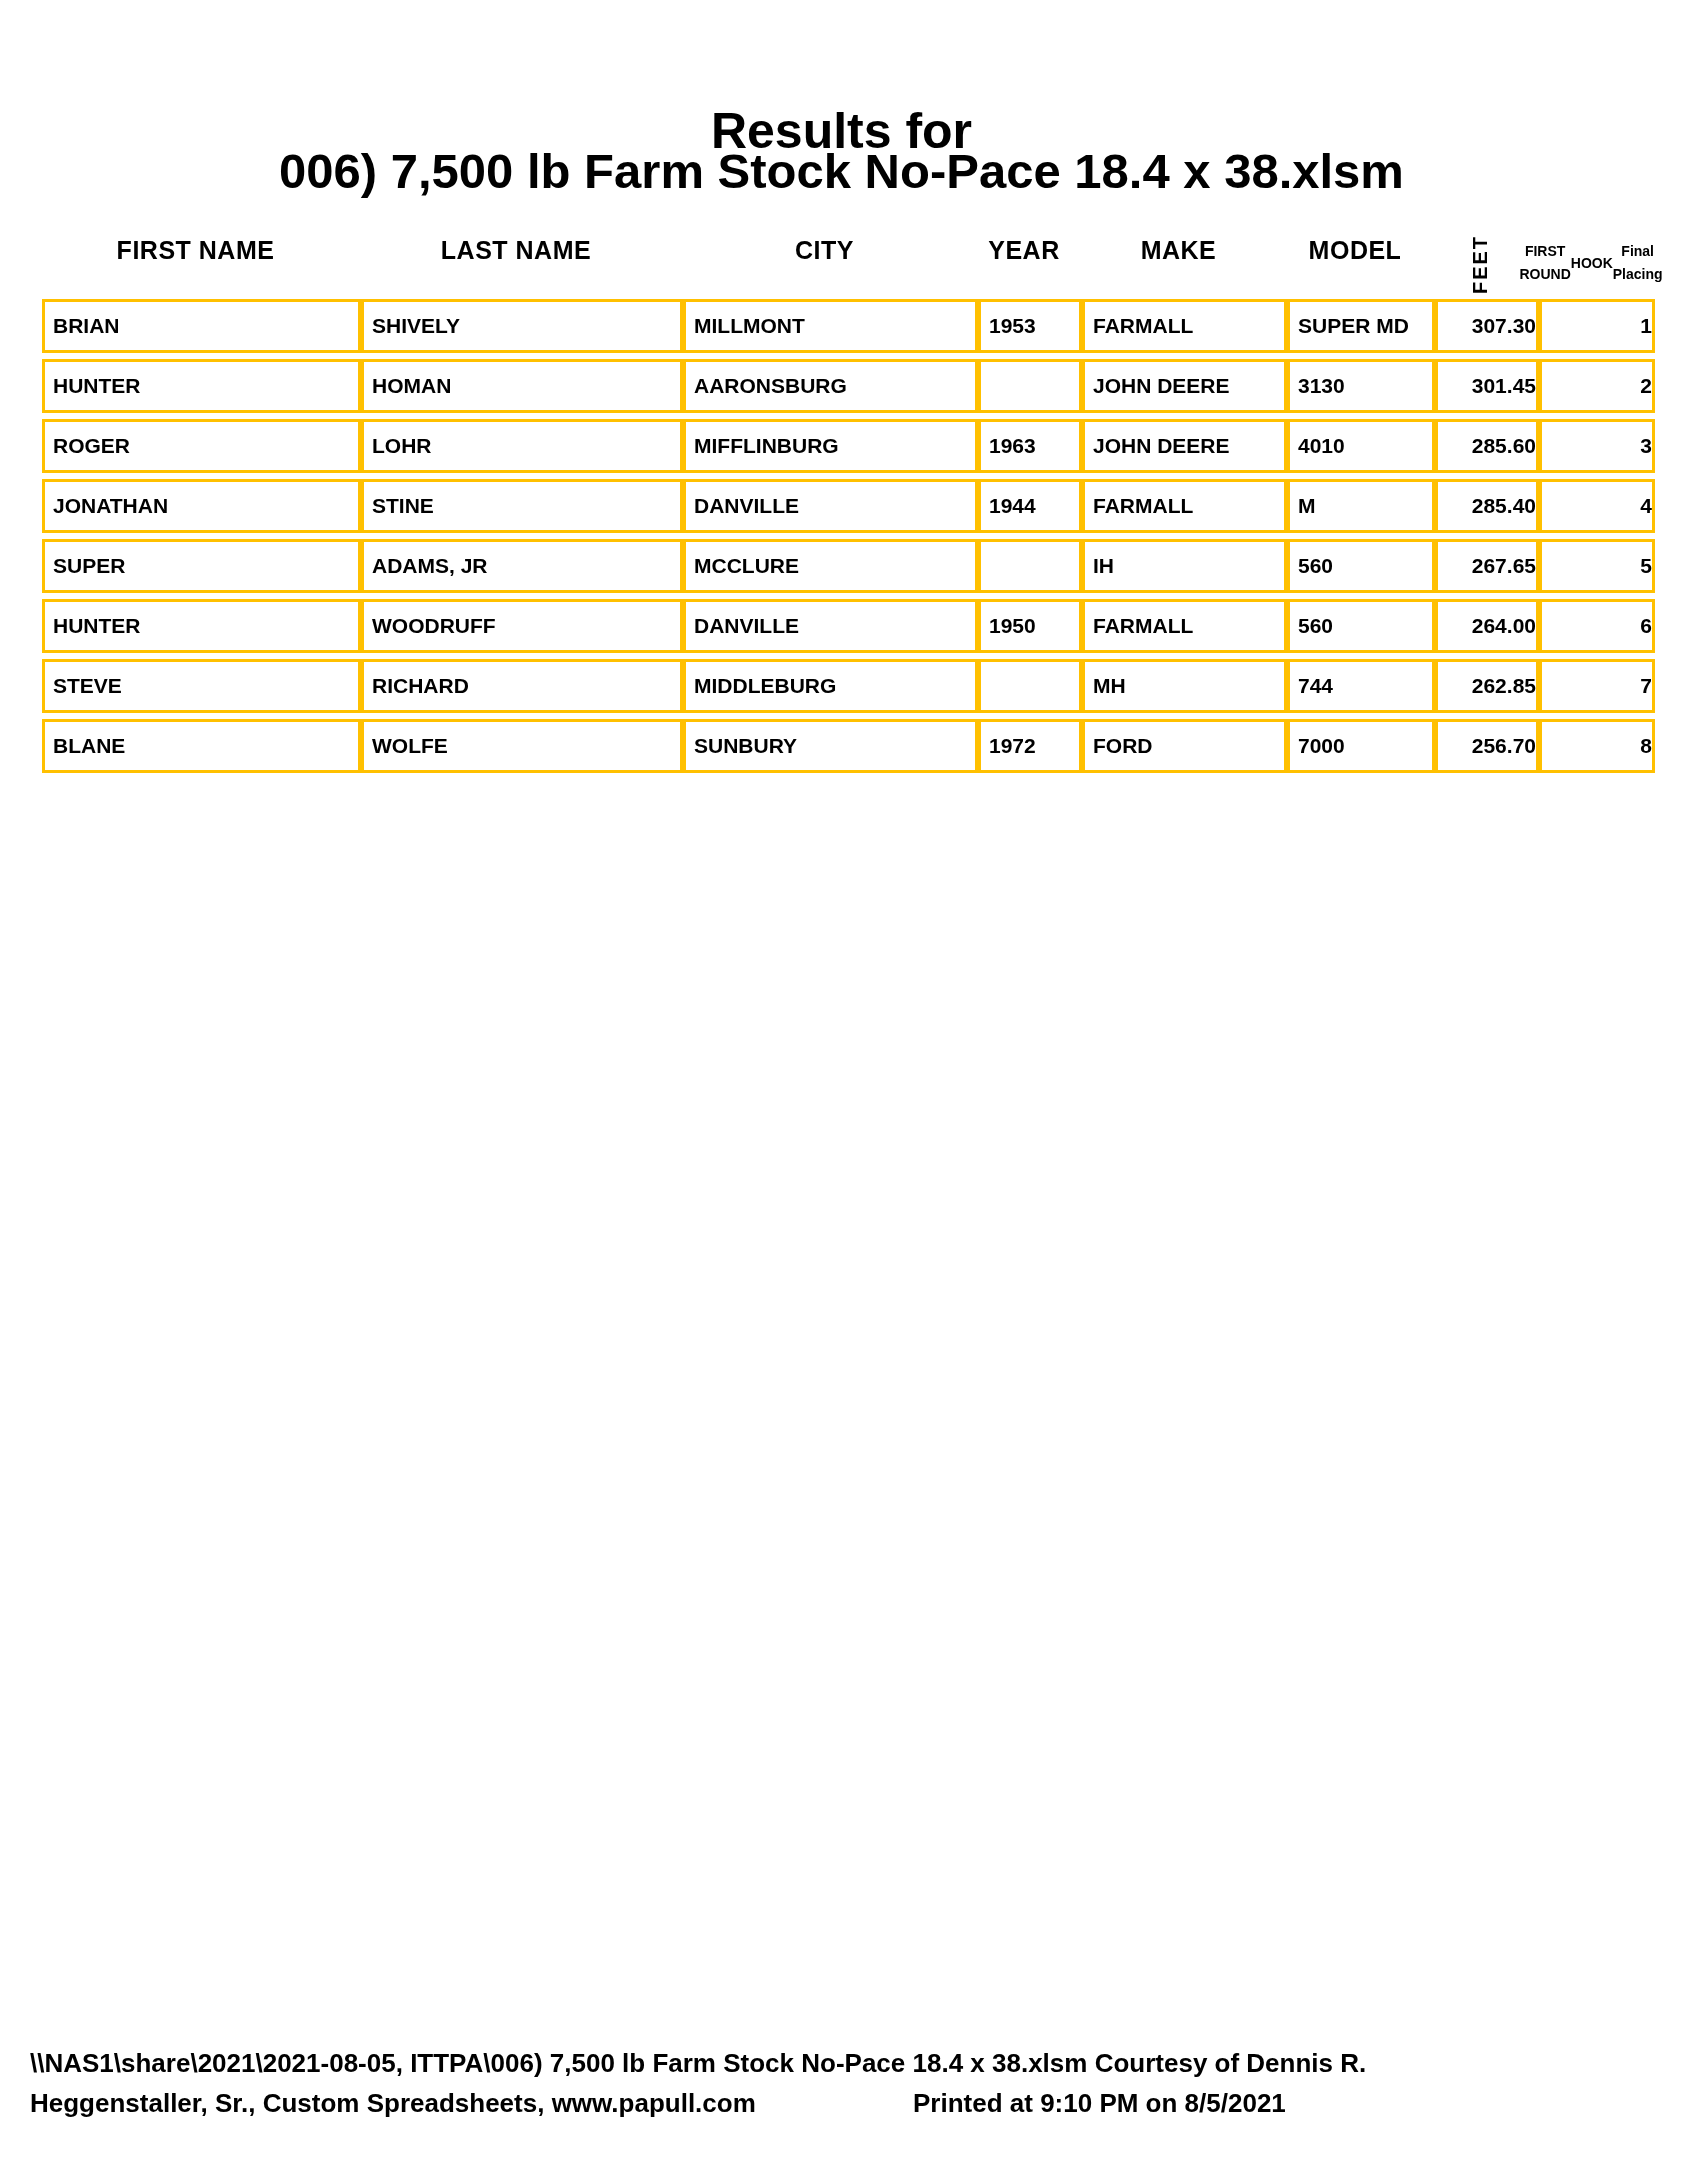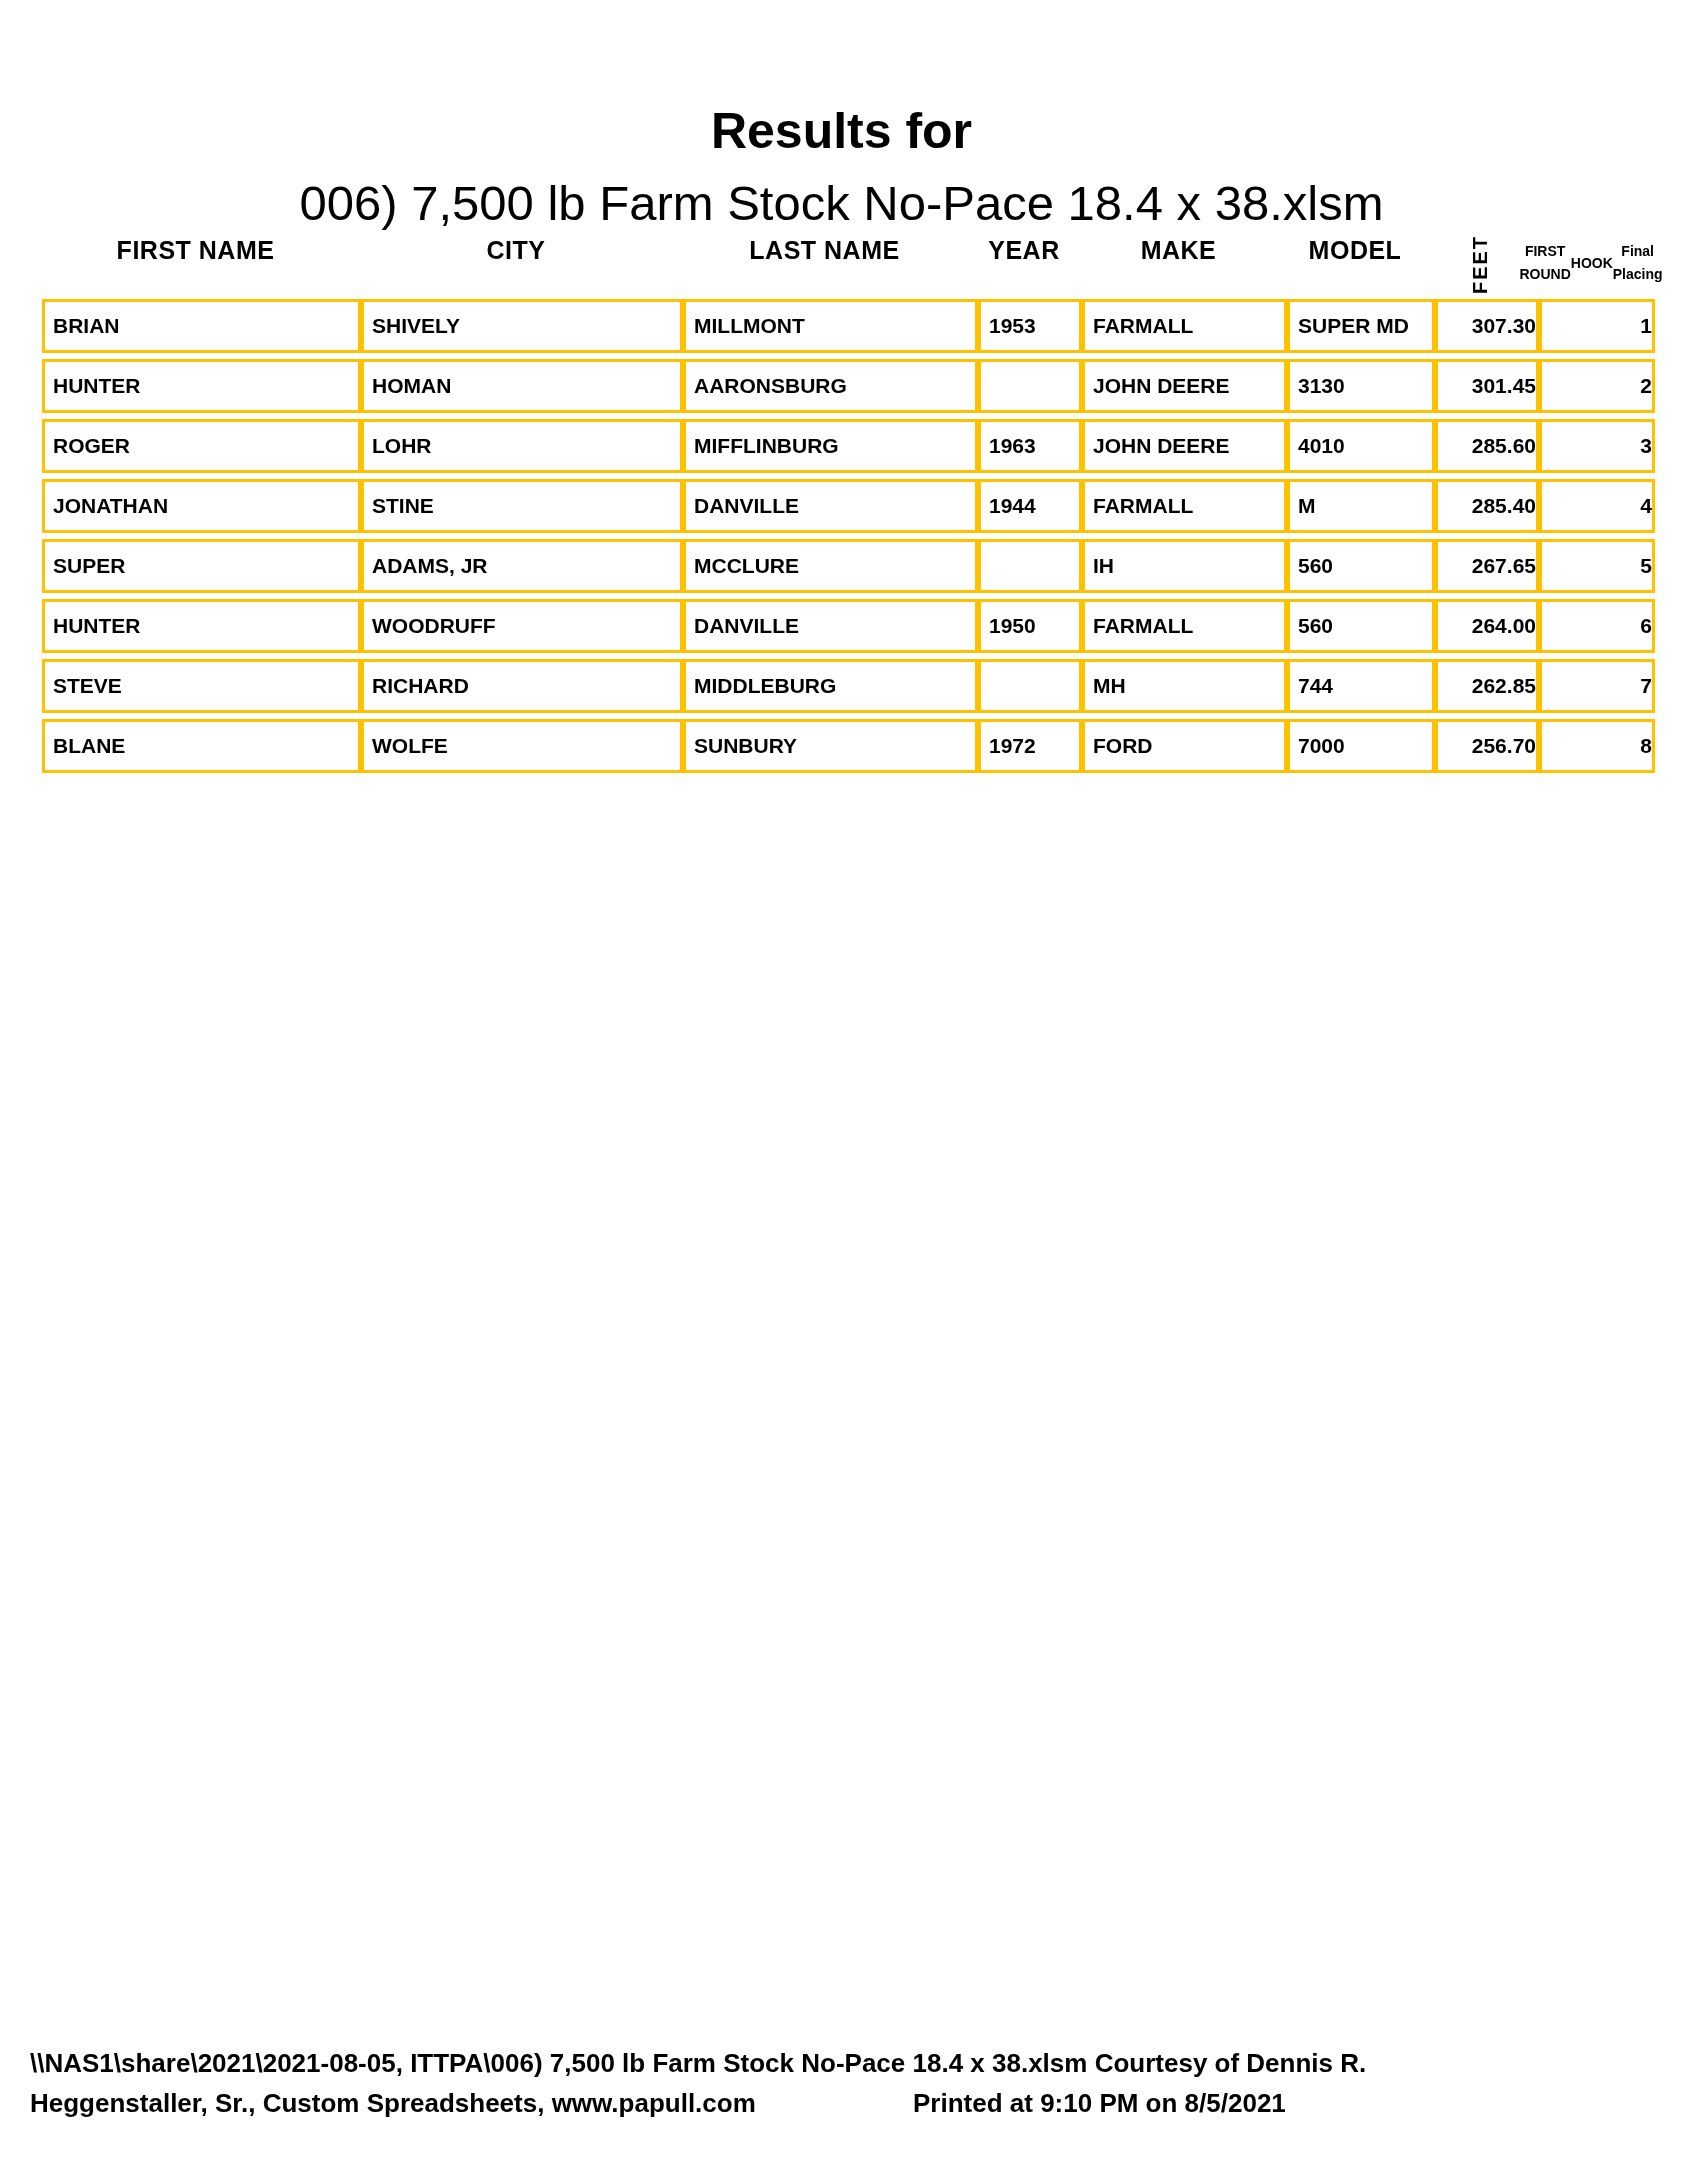--- a/index.html
+++ b/index.html
@@ -9,21 +9,21 @@
     width:1683px; height:2178px; position:relative;
     font-family:"Liberation Sans", sans-serif;
     color:var(--text); font-weight:bold;
   }
   .title-line1 {
     position:absolute; top:67px; left:0; right:0;
     text-align:center; font-size:50px; line-height:53px; font-weight:bold;margin-top:38px;
   }
   .title-line2 {
     position:absolute; top:145px; left:0; right:0;
-    text-align:center; font-size:49px; line-height:53px; font-weight:normal;margin-top:32px;
+    text-align:center; font-size:49px; line-height:53px; font-weight:bold;
   }
   .thead {
     position:absolute; top:203px; left:36px; width:1612px; height:94px;
     display:grid;
     grid-template-columns:319px 322px 295px 104px 205px 148px 104px 116px;
   }
   .th {
     display:flex; align-items:center; justify-content:center;
     font-size:25px; letter-spacing:0.5px;
   }
@@ -56,22 +56,22 @@
   .footer-printed { position:absolute; left:883px; top:0; }
 </style>
 </head>
 <body>
 
 <div class="title-line1">Results for</div>
 <div class="title-line2">006) 7,500 lb Farm Stock No-Pace 18.4 x 38.xlsm</div>
 
 <div class="thead">
   <div class="th">FIRST NAME</div>
+  <div class="th">LAST NAME</div>
   <div class="th">CITY</div>
-  <div class="th">LAST NAME</div>
   <div class="th">YEAR</div>
   <div class="th">MAKE</div>
   <div class="th">MODEL</div>
   <div class="th">
     <span class="feet-rot">FEET</span>
   </div>
   <div class="th th-hook">
     <div>FIRST ROUND</div>
     <div>HOOK</div>
     <div>Final Placing</div>

